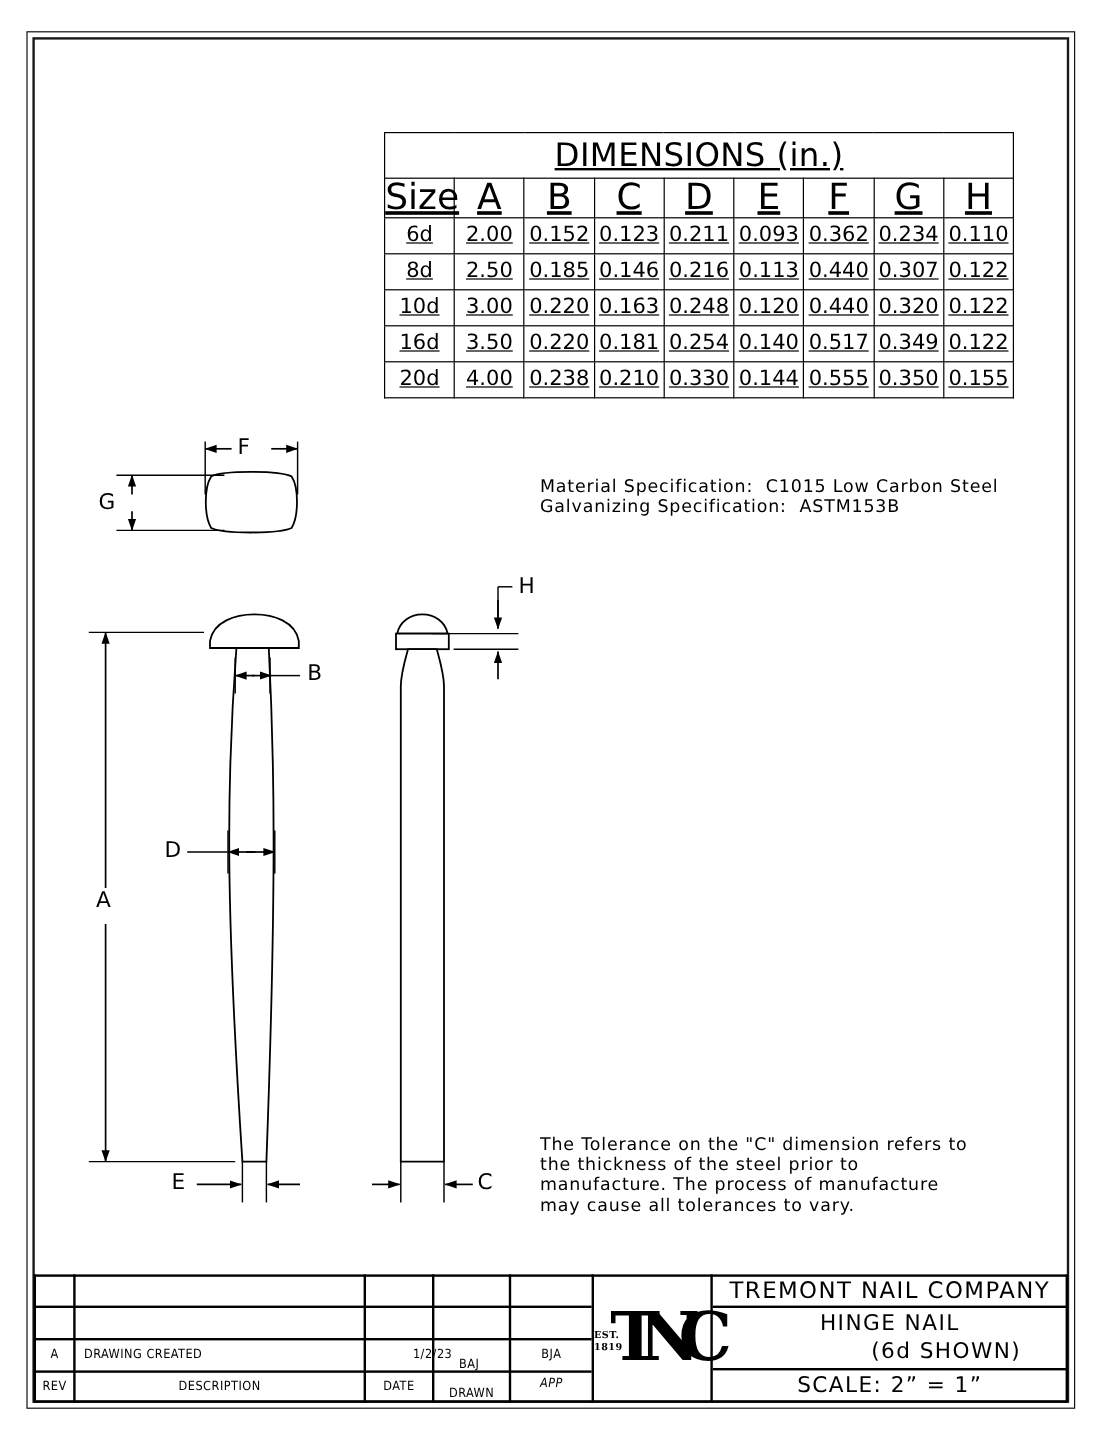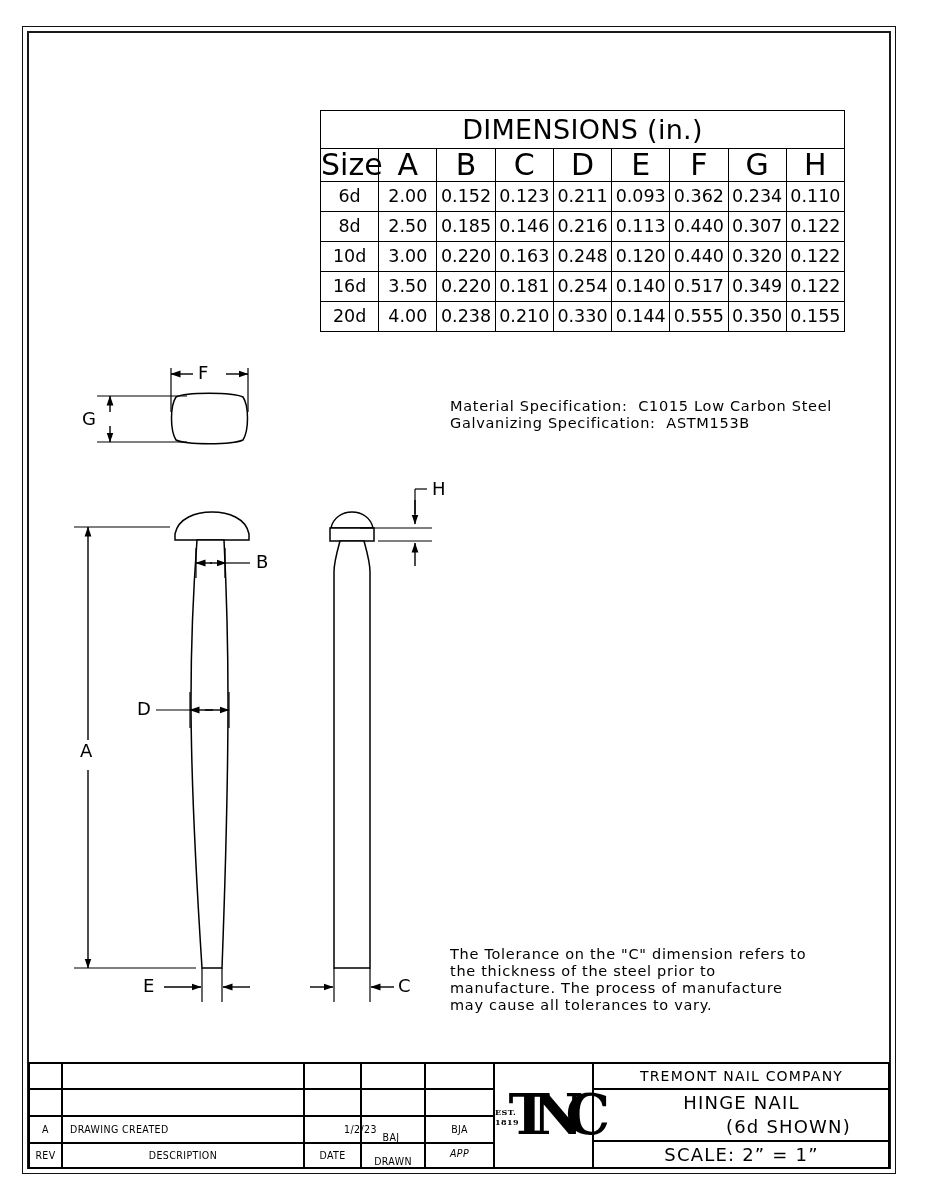--- a/index.html
+++ b/index.html
@@ -49,20 +49,21 @@
     border-collapse: collapse;
     width: 525px;
     table-layout: fixed;
   }
   table.dim-table td, table.dim-table th {
     border: 1.6px solid #000;
     text-align: center;
     font-weight: normal;
     font-family: "DejaVu Sans", sans-serif;
     padding: 0;
+    text-decoration: underline;
   }
   .dim-title {
     font-size: 27px;
     height: 37px;
     line-height: 37px;
     letter-spacing: 0.3px;
   }
   .dim-head td {
     font-size: 30px;
     height: 32px;
@@ -394,19 +395,19 @@
     <div class="tb-cell" style="left:35px;  top:81px; width:240px;height:24px;">DESCRIPTION</div>
     <div class="tb-cell" style="left:277px; top:81px; width:55px; height:24px;">DATE</div>
     <div class="tb-cell" style="left:334px; top:81px; width:62px; height:36px;border-radius:11px;">DRAWN</div>
     <div class="tb-cell" style="left:398px; top:81px; width:67px; height:20px;font-style:italic;">APP</div>
 
     <div class="logo-box" style="left:467px; top:2px; width:97px; height:103px;">
       <div class="logo-est">EST. 1819</div>
       <div class="logo-mono">TNC</div>
     </div>
 
-    <div class="tb-big" style="left:567px; top:1px;  width:293px; height:25px; font-size:14px;">TREMONT NAIL COMPANY</div>
+    <div class="tb-big" style="left:567px; top:1px;  width:293px; height:25px; font-size:19px;">TREMONT NAIL COMPANY</div>
     <div class="tb-big" style="left:567px; top:28px; width:293px; height:25px; font-size:18px;">HINGE NAIL</div>
     <div class="tb-big" style="left:567px; top:52px; width:293px; height:25px; font-size:18px;padding-left:47px;">(6d SHOWN)</div>
     <div class="tb-big" style="left:567px; top:80px; width:293px; height:25px; font-size:18px;">SCALE:  2”  =  1”</div>
   </div>
 
 </div>
 
 </body></html>

